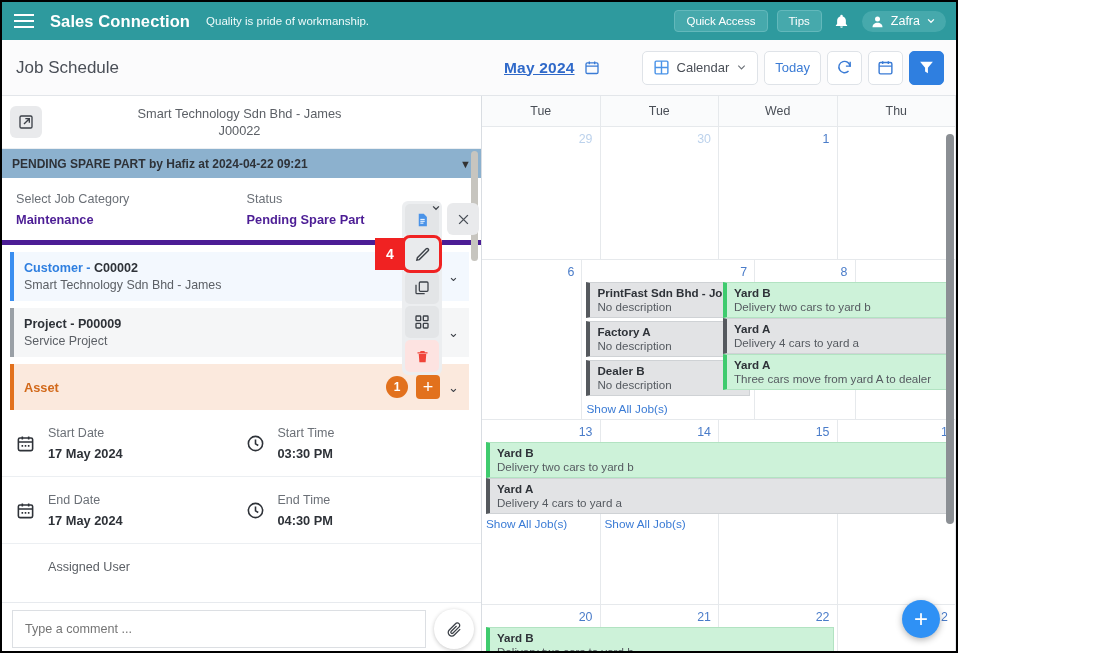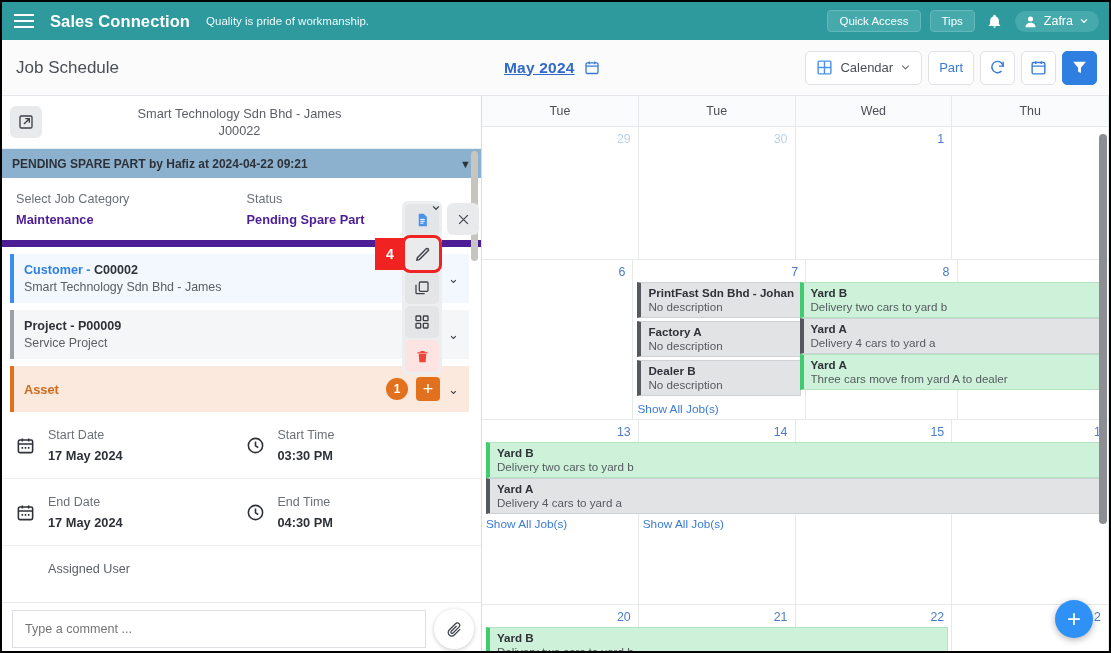--- a/index.html
+++ b/index.html
@@ -3,21 +3,21 @@
 <meta charset="utf-8">
 <style>
   * { box-sizing: border-box; margin: 0; padding: 0; }
   html, body {
     width: 1111px; height: 653px;
     font-family: "Liberation Sans", sans-serif;
     background: #ffffff;
     overflow: hidden;
   }
   .app {
-    width: 1111px; height: 653px;
+    width: 958px; height: 653px;
     position: relative;
     border: 2px solid #000;
     overflow: hidden;
     background: #fff;
   }
 
   
   .topbar {
     height: 38px;
     background: #2e9a9e;
@@ -88,21 +88,21 @@
   .lp-title {
     flex: 1; text-align: center; font-size: 12.8px; color: #5c6066;
     line-height: 17px; padding: 0 46px 0 10px;
   }
   .statusbar {
     height: 29px; background: #8cb1ce; display: flex; align-items: center;
     padding: 0 10px; font-size: 12px; font-weight: bold; color: #2e3238;
   }
   .statusbar .caret { margin-left: auto; color: #333; font-size: 11px; }
 
-  .kvrow { display: flex; padding: 14px 12px 13px 14px; border-bottom: 7px solid #4c1d95; }
+  .kvrow { display: flex; padding: 14px 12px 13px 14px; border-bottom: 5px solid #4c1d95; }
   .kvcell { width: 50%; }
   .kvcell.indent { padding-left: 4px; }
   .kvlabel { font-size: 12.6px; color: #6b7077; margin-bottom: 6px; }
   .kvvalue { font-size: 12.8px; color: #4c1d95; font-weight: bold; }
 
   .card {
     margin: 7px 12px 0 8px; border-left: 4px solid #9aa0a6; background: #f5f6f7;
     display: flex; align-items: center; padding: 9px 10px 9px 10px; position: relative;
   }
   .card.customer { border-left-color: #3a8ef0; background: #f3f8fe; }
@@ -262,21 +262,21 @@
         <svg width="17" height="17" viewBox="0 0 24 24" fill="none" stroke="#4a93e8" stroke-width="2">
             <rect x="3" y="3" width="18" height="18" rx="1.5"></rect>
             <path d="M12 3v18M3 12h18"></path>
           </svg>
         <span class="lbl">Calendar</span>
         <svg width="11" height="11" viewBox="0 0 24 24" fill="none" stroke="#6b7077" stroke-width="2.4">
             <path d="M5 8l7 7 7-7"></path>
           </svg>
       </div>
       <div class="tbtn wide">
-        <span style="color:#3a7bd5">Part</span>
+        <span style="color:#3a7bd5">Today</span>
       </div>
       <div class="tbtn">
         <svg width="17" height="17" viewBox="0 0 24 24" fill="none" stroke="#3a7bd5" stroke-width="2">
             <path d="M20 11a8 8 0 1 0-2.3 6"></path>
             <path d="M20 4v6h-6"></path>
           </svg>
       </div>
       <div class="tbtn">
         <svg width="17" height="17" viewBox="0 0 24 24" fill="none" stroke="#3a7bd5" stroke-width="2">
             <rect x="3" y="5" width="18" height="16" rx="2"></rect>

